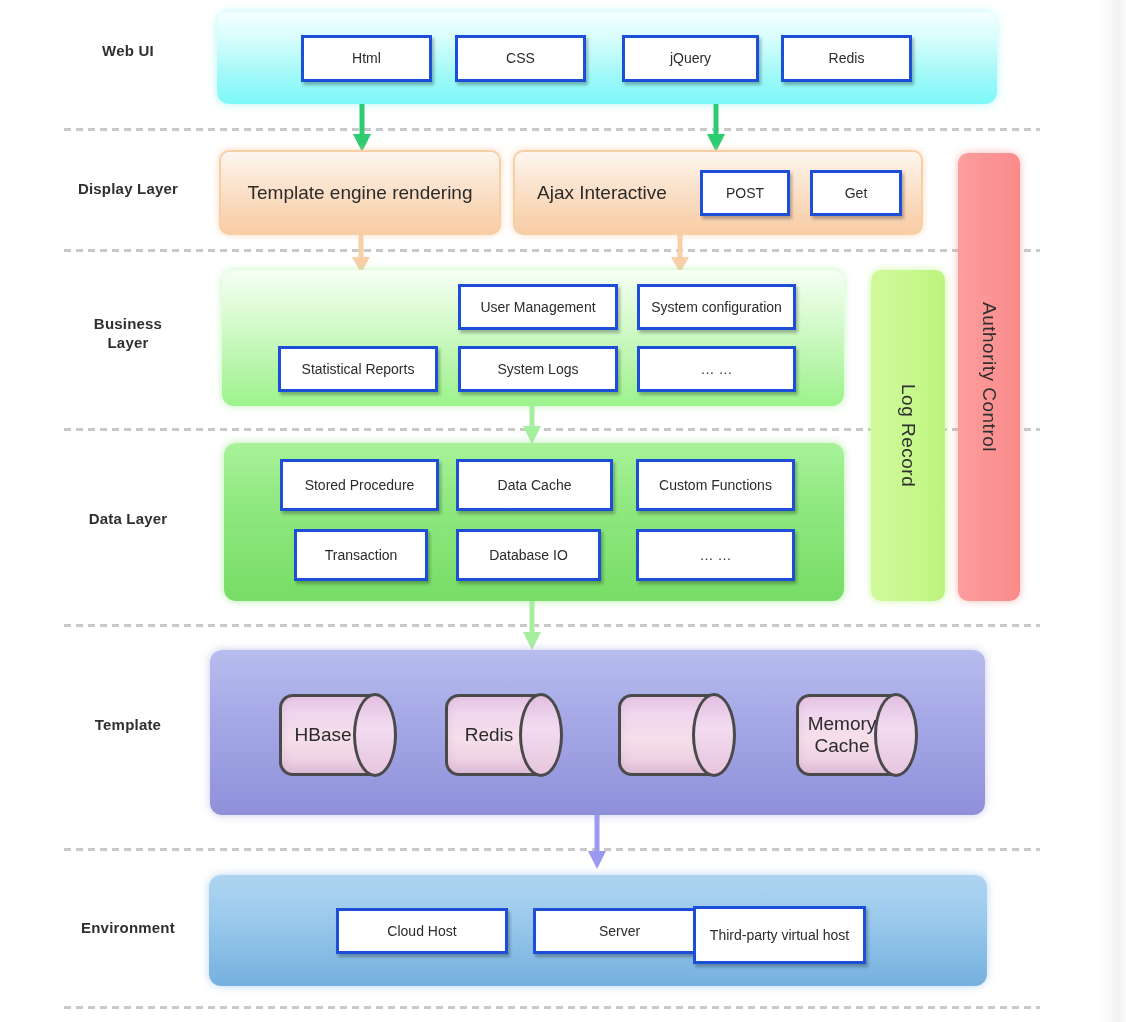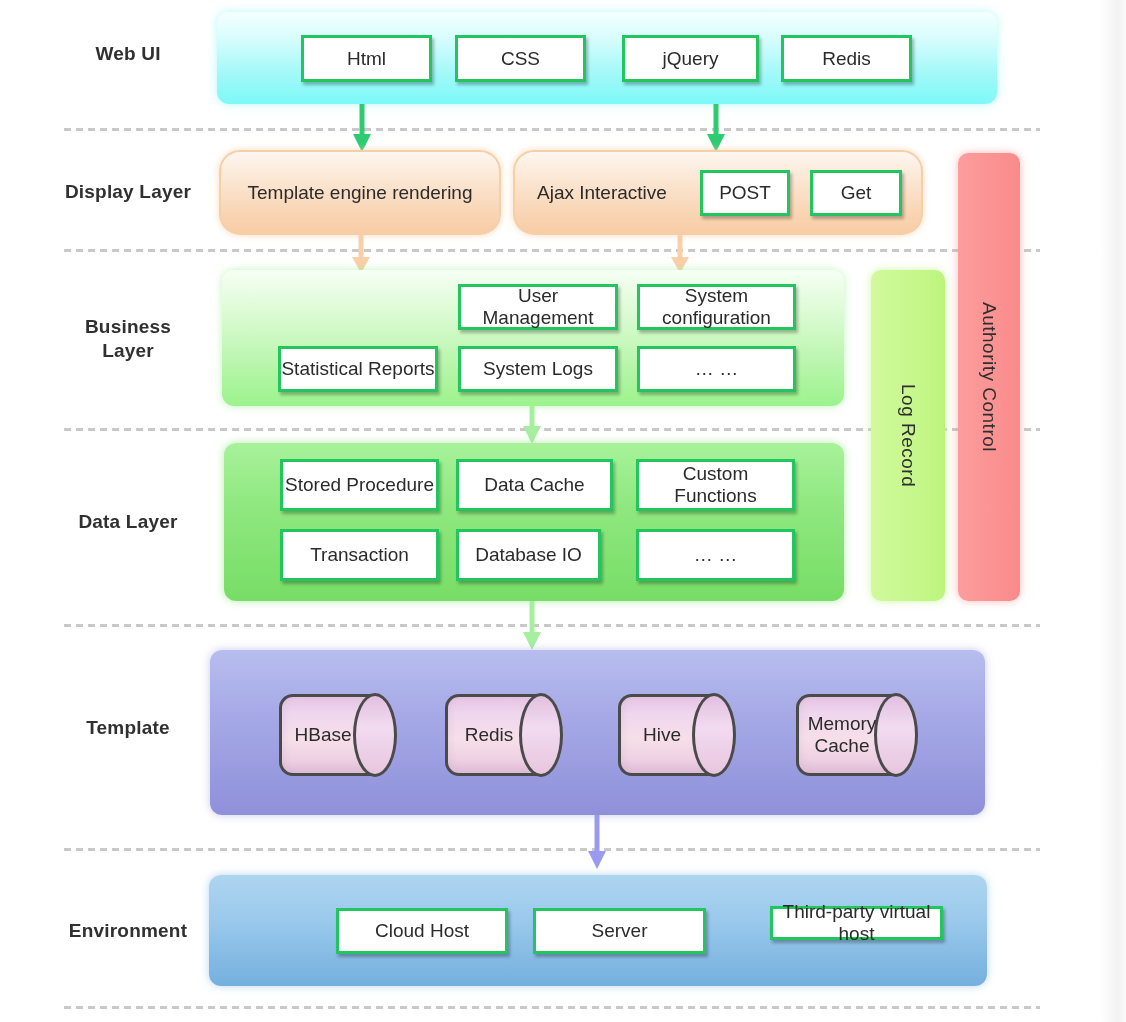--- a/index.html
+++ b/index.html
@@ -26,21 +26,21 @@
     background-image: repeating-linear-gradient(to right,
       #c9c9c9 0px, #c9c9c9 7px, rgba(255,255,255,0) 7px, rgba(255,255,255,0) 12px);
   }
 
   
   .rowlabel {
     position: absolute;
     width: 200px;
     text-align: center;
     font-weight: bold;
-    font-size: 19px;
+    font-size: 15px;
     color: #303030;
     line-height: 1.25;
     letter-spacing: .2px;
   }
 
   
   .band {
     position: absolute;
     border-radius: 12px;
   }
@@ -61,21 +61,21 @@
     box-shadow: 0 0 9px rgba(150,150,220,.5);
   }
   .band-env {
     background: linear-gradient(to bottom, #aed5f0 0%, #9ccaec 38%, #74b0de 100%);
     box-shadow: 0 0 9px rgba(130,180,225,.55);
   }
 
   
   .panel-orange {
     position: absolute;
-    border-radius: 21px;
+    border-radius: 10px;
     border: 2px solid #f7cfa6;
     background: linear-gradient(to bottom, #fdf6f0 0%, #fbe6d2 35%, #f9d5b4 75%, #f8cda6 100%);
     box-shadow: 0 0 7px rgba(248,205,166,.75);
   }
 
   
   .vbar {
     position: absolute;
     border-radius: 10px;
     display: flex; align-items: center; justify-content: center;
@@ -94,24 +94,24 @@
     font-size: 19px;
     color: #2f2f2f;
     letter-spacing: .5px;
     white-space: nowrap;
   }
 
   
   .wbox {
     position: absolute;
     background: #ffffff;
-    border: 3px solid #22c55e;
+    border: 3px solid #1d4ed8;
     display: flex; align-items: center; justify-content: center;
     text-align: center;
-    font-size: 19px;
+    font-size: 14px;
     color: #2b2b2b;
     line-height: 1.15;
     box-shadow: 2px 3px 3px rgba(0,0,0,.28);
   }
 
   
   .cyl {
     position: absolute;
   }
   .cyl .body {
@@ -251,21 +251,21 @@
 
   <div class="wbox" style="left:280px; top:459px; width:159px; height:52px">
     <span>Stored Procedure</span>
   </div>
   <div class="wbox" style="left:456px; top:459px; width:157px; height:52px">
     <span>Data Cache</span>
   </div>
   <div class="wbox" style="left:636px; top:459px; width:159px; height:52px">
     <span>Custom Functions</span>
   </div>
-  <div class="wbox" style="left:280px; top:529px; width:159px; height:52px">
+  <div class="wbox" style="left:294px; top:529px; width:134px; height:52px">
     <span>Transaction</span>
   </div>
   <div class="wbox" style="left:456px; top:529px; width:145px; height:52px">
     <span>Database IO</span>
   </div>
   <div class="wbox" style="left:636px; top:529px; width:159px; height:52px">
     <span>… …</span>
   </div>
 
   <div class="arrow greenlt" style="left:522px; top:601px; width:20px; height:49px">
@@ -281,42 +281,41 @@
     <div class="label">HBase</div>
   </div>
   <div class="cyl" style="left:445px; top:694px; width:118px; height:82px">
     <div class="body"></div>
     <div class="cap"></div>
     <div class="label">Redis</div>
   </div>
   <div class="cyl" style="left:618px; top:694px; width:118px; height:82px">
     <div class="body"></div>
     <div class="cap"></div>
-    <div class="label">Hive</div>
   </div>
   <div class="cyl" style="left:796px; top:694px; width:122px; height:82px">
     <div class="body"></div>
     <div class="cap"></div>
     <div class="label">Memory Cache</div>
   </div>
 
   <div class="arrow purple" style="left:587px; top:815px; width:20px; height:54px">
     <div class="shaft"></div>
     <div class="head"></div>
   </div>
 
   <div class="band band-env" style="left:209px; top:875px; width:778px; height:111px"></div>
 
   <div class="wbox" style="left:336px; top:908px; width:172px; height:46px">
     <span>Cloud Host</span>
   </div>
   <div class="wbox" style="left:533px; top:908px; width:173px; height:46px">
     <span>Server</span>
   </div>
-  <div class="wbox" style="left:770px; top:906px; width:173px; height:34px">
+  <div class="wbox" style="left:693px; top:906px; width:173px; height:58px">
     <span>Third-party virtual host</span>
   </div>
 
   <div class="vbar vbar-log" style="left:871px; top:270px; width:74px; height:331px">
     <span class="vbar-label">Log Record</span>
   </div>
   <div class="vbar vbar-auth" style="left:958px; top:153px; width:62px; height:448px">
     <span class="vbar-label">Authority Control</span>
   </div>
 

